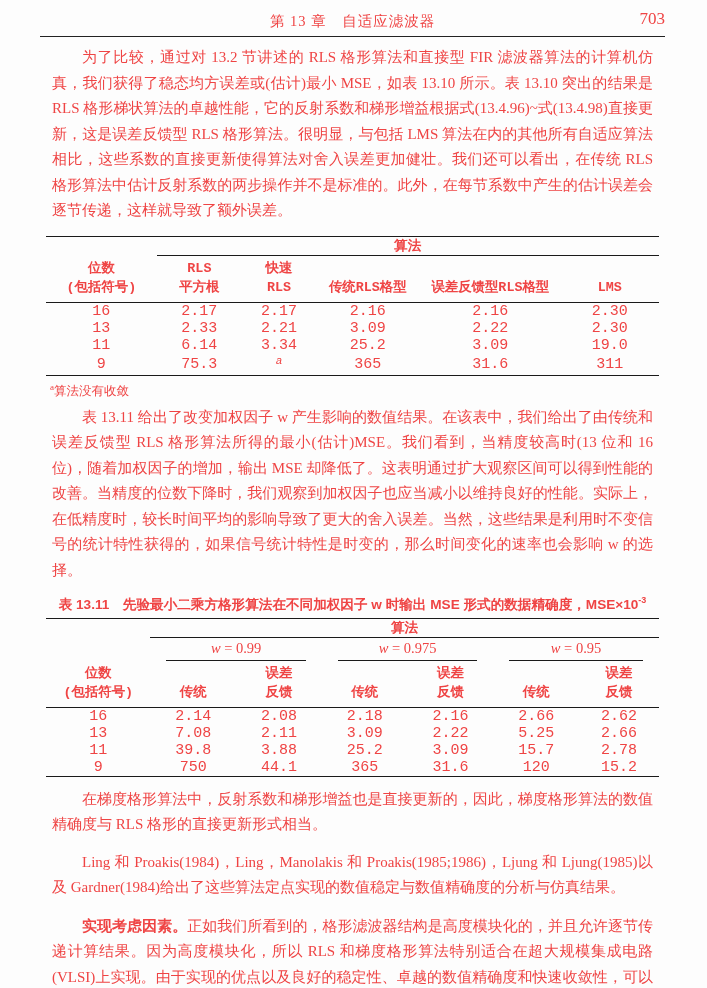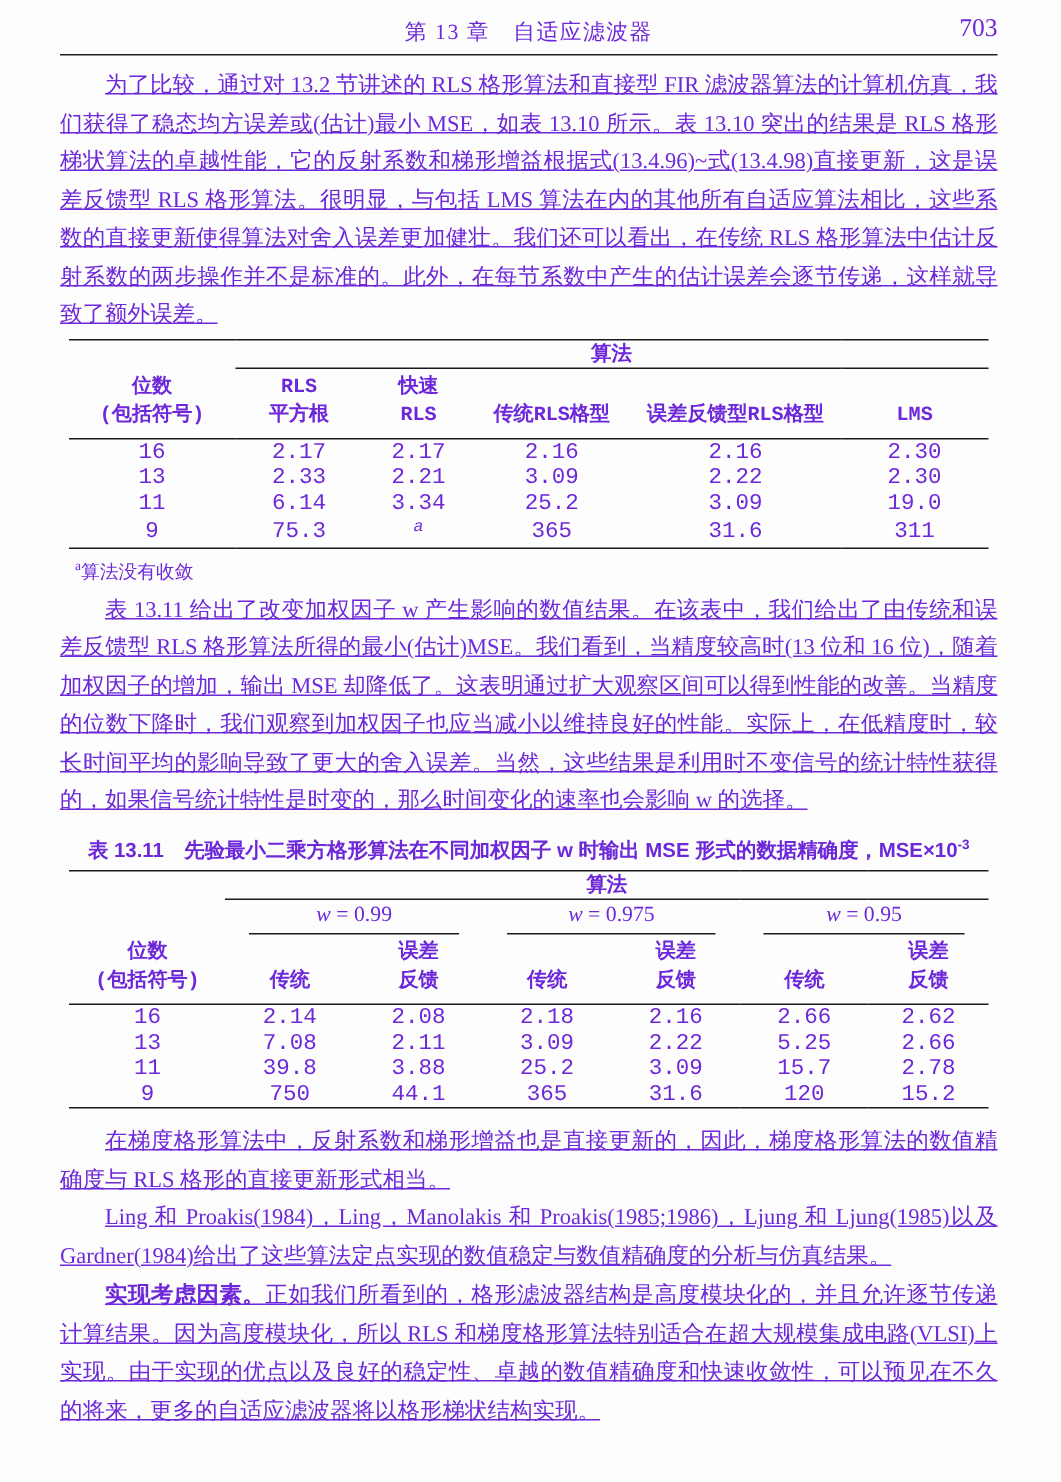--- a/index.html
+++ b/index.html
@@ -1,34 +1,34 @@
 <!DOCTYPE html>
 <html><head>
 <meta charset="utf-8">
 <style>
   html,body { margin:0; padding:0; background:#e9e9e9; }
   .page {
     width:707px; height:988px; margin:0 auto; background:#fdfdfd;
     box-sizing:border-box; padding:6px 42px 0 40px; overflow:hidden;
-    font-family:"Liberation Serif", serif; color:#6d28d9;
+    font-family:"Liberation Serif", serif; color:#ef4444;
     position:relative;
   }
   
   .pagehead {
     position:relative; text-align:center;
     font-size:14.5px; padding:6px 0 5px;
     border-bottom:1.6px solid #222;
   }
   .pagehead .chapter { letter-spacing:1px; }
   .pagenum { position:absolute; right:0; top:3px; font-size:17px; }
 
   
   p.body {
-    margin:0; font-size:15px; line-height:25.5px;
-    text-align:justify; text-indent:2em;text-decoration:underline;
+    margin:12px; font-size:15px; line-height:25.5px;
+    text-align:justify; text-indent:2em;
   }
   p.first  { margin-top:8px; }
   p.after-table { margin-top:6px; }
   p.late { margin-top:10px; }
   b.lead { font-family:"Liberation Sans", sans-serif; font-weight:bold; }
 
   
   .tcaption {
     font-family:"Liberation Sans", sans-serif; font-weight:bold;
     font-size:13.6px; text-align:center; margin:8px 0 4px;

